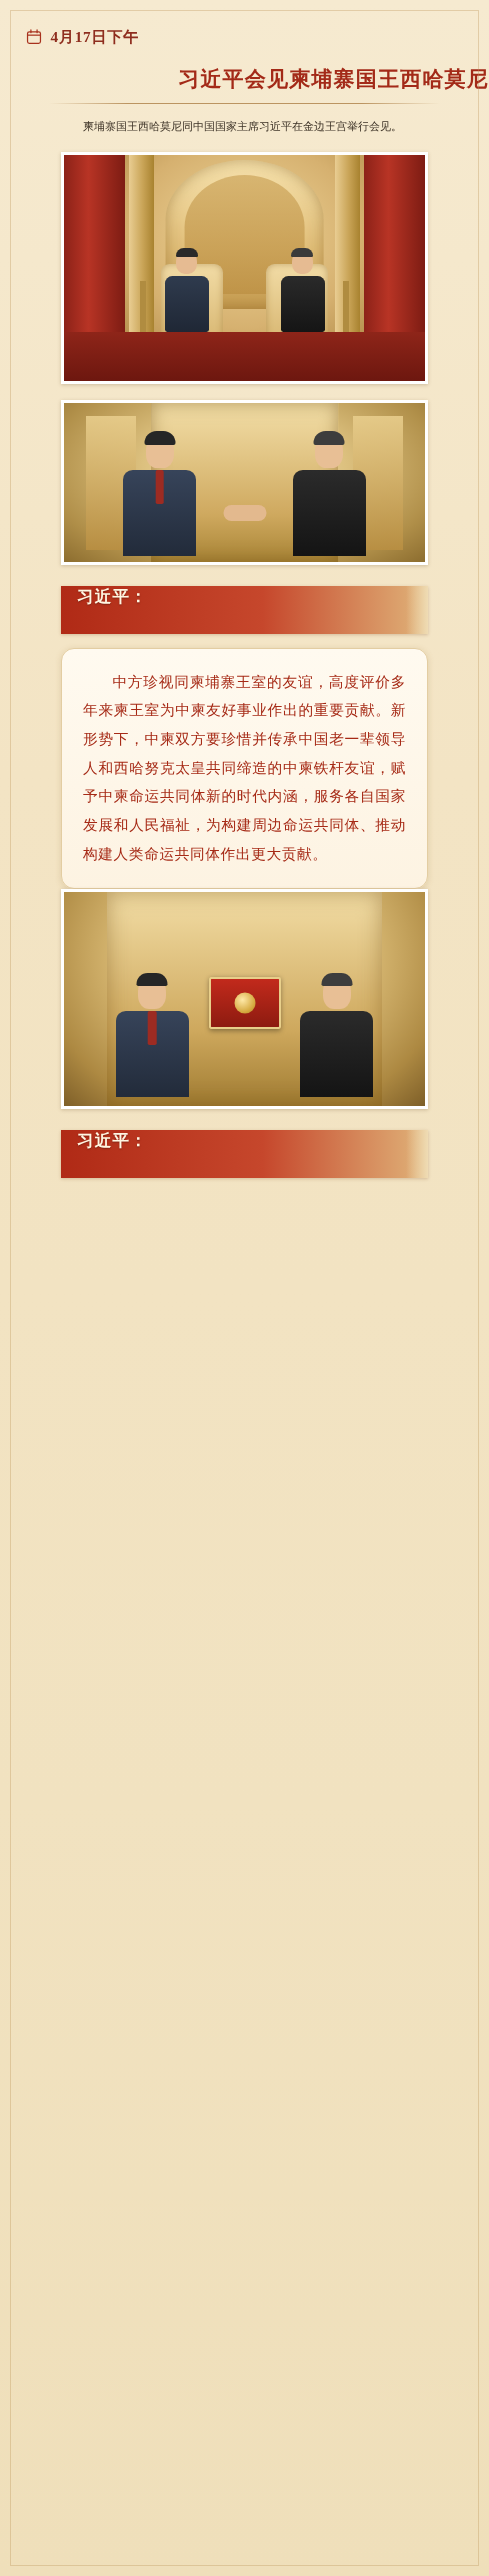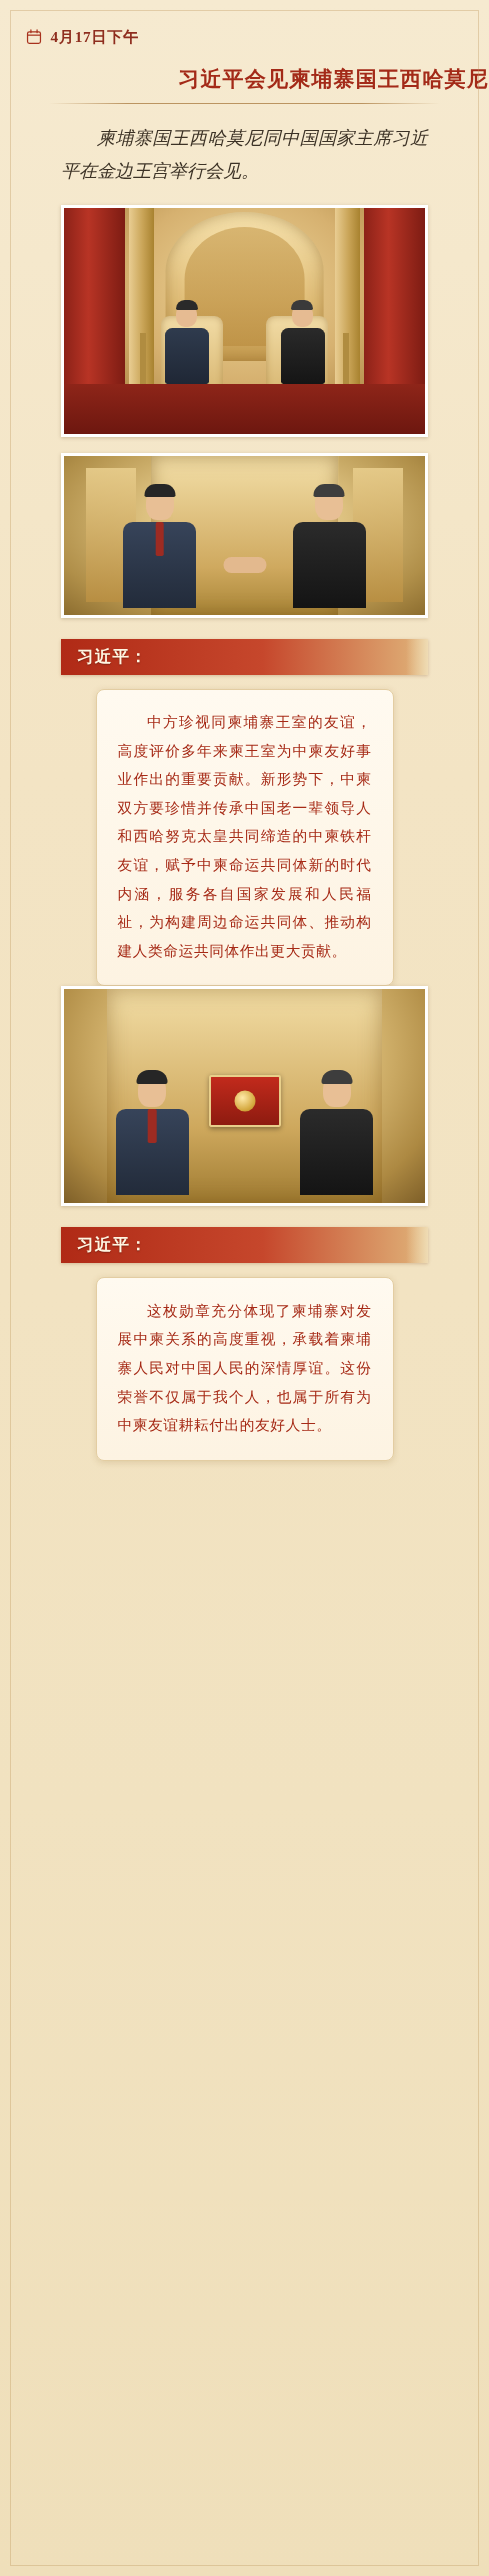--- a/index.html
+++ b/index.html
@@ -75,28 +75,27 @@
   .title-rule {
     width: 391px;
     height: 1.2px;
     margin: 3.7px auto 0 auto;
     background: linear-gradient(90deg, rgba(190,150,90,0) 0%, rgba(168,120,60,0.75) 20%, rgba(168,120,60,0.75) 80%, rgba(190,150,90,0) 100%);
   }
 
   
   .lead {
     width: 367px;
-    margin: 18px auto 16px auto;
-    font-family: "Liberation Serif", "DejaVu Serif", serif;
-    font-size: 18px;
+    margin: 12px auto 16px auto;
+    font-family: "Liberation Serif", "DejaVu Serif", serif;
+    font-size: 11px;
     line-height: 1.85;
     color: #3c3226;
     text-indent: 2em;
     text-align: justify;
-    font-style: italic;
   }
 
   
   .photo {
     width: 367px;
     margin: 0 auto 16px auto;
     border: 3.1px solid #ffffff;
     box-shadow: 0 1.2px 3.7px rgba(90, 60, 20, 0.25);
     box-sizing: border-box;
     overflow: hidden;
@@ -318,23 +317,23 @@
     transform: translate(-50%,-50%);
     width: 21px; height: 21px;
     border-radius: 50%;
     background: radial-gradient(circle at 38% 35%, #ffe9a8, #d5a93f 65%, #a97f21);
   }
 
   
   .speaker {
     width: 367px;
     margin: 21px auto 14px auto;
-    height: 36px;
+    height: 48px;
     display: flex;
-    align-items: center;
+    align-items: flex-start;
     padding-left: 16px;
     box-sizing: border-box;
     background: linear-gradient(90deg, #b02a16 0%, #c6472c 55%, #e0b47a 100%);
     position: relative;
     box-shadow: 0 1.2px 3.1px rgba(120, 60, 20, .25);
   }
   .speaker:after {
     content: "";
     position: absolute;
     right: 0; top: 0; bottom: 0;
@@ -345,27 +344,27 @@
     font-family: "Liberation Serif", "DejaVu Serif", serif;
     font-size: 16.5px;
     font-weight: bold;
     color: #fff6e2;
     letter-spacing: 1.2px;
     text-shadow: 0 0.6px 1.2px rgba(80, 20, 10, .5);
   }
 
   
   .quote {
-    width: 298px;
+    width: 367px;
     margin: 8.6px auto 0 auto;
     box-sizing: border-box;
     padding: 18.3px 21px 19.6px 21px;
     background: linear-gradient(180deg, #fffaf0 0%, #fdf3e2 100%);
     border: 0.6px solid #e3cda2;
-    border-radius: 8px;
+    border-radius: 13px;
     box-shadow: 0 1.8px 6.1px rgba(140, 100, 40, .18);
     font-family: "Liberation Serif", "DejaVu Serif", serif;
     font-size: 14.7px;
     line-height: 1.95;
     letter-spacing: 0.6px;
     color: #a62a16;
     text-indent: 2em;
     text-align: justify;
   }
 
@@ -480,16 +479,15 @@
           </div>
         <div class="medal-box"></div>
       </div>
     </div>
     <span class="ph-caption">西哈莫尼向习近平颁授勋章</span>
   </div>
 
   <div class="speaker">
     <span class="speaker-name">习近平：</span>
   </div>
-  <div class="quote">这枚勋章充分体现了柬埔寨对发展中柬关系的高度重视，承载着柬埔寨人民对中国人民的深情厚谊。这份荣誉不仅属于我个人，也属于所有为中柬友谊耕耘付出的友好人士。</div>
 
 </div>
 
 
 </body></html>

